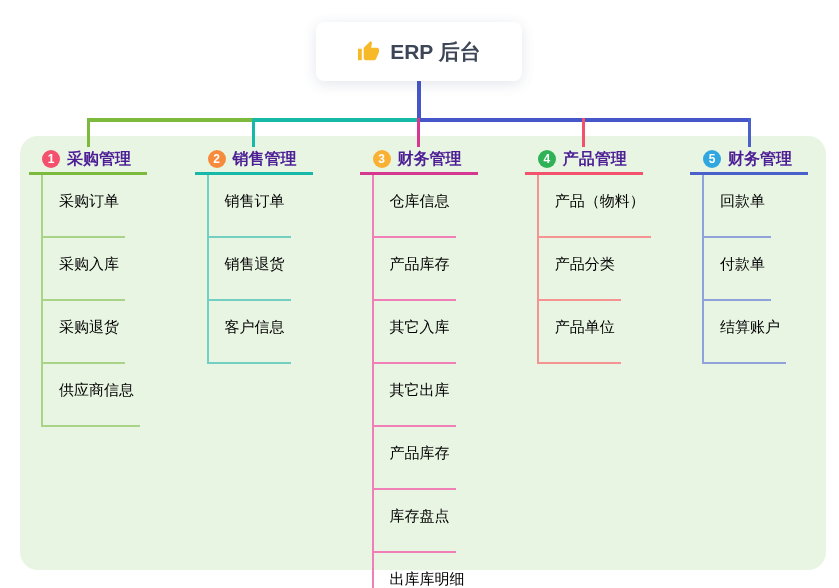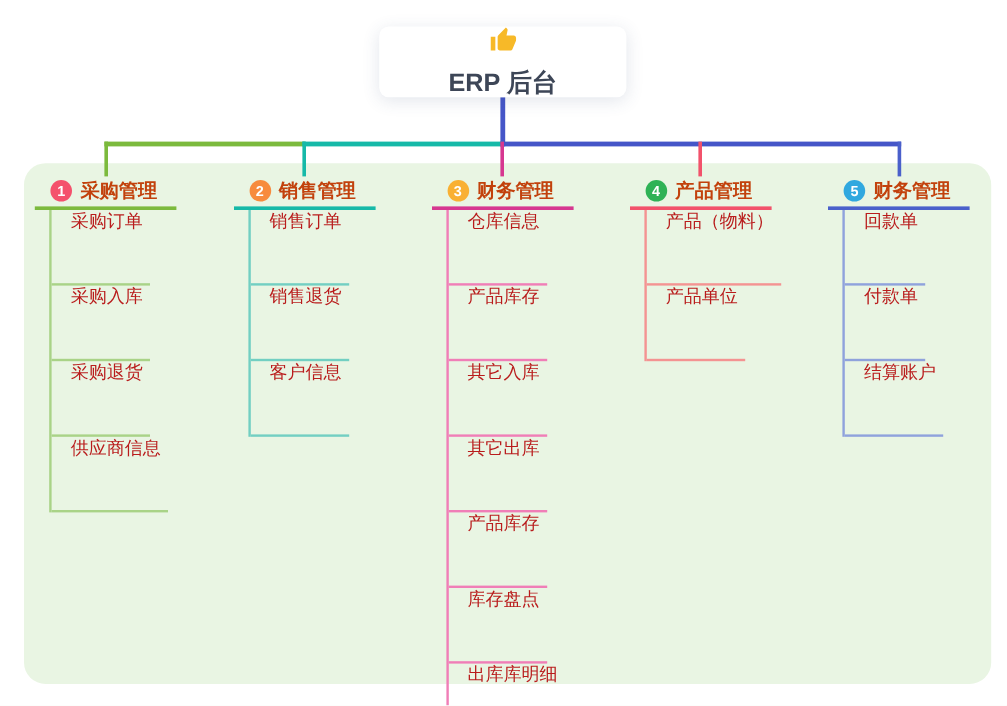--- a/index.html
+++ b/index.html
@@ -9,45 +9,45 @@
     font-family:"Liberation Sans","DejaVu Sans",sans-serif;
   }
   .panel {
     position:absolute; left:20px; top:136px; width:806px; height:434px;
     border-radius:18px;
   }
   .root-node {
     position:absolute; left:316px; top:22px; width:206px; height:59px;
     background:#ffffff; border-radius:8px;
     box-shadow:0 3px 14px rgba(60,80,120,0.14);
-    display:flex; align-items:center; justify-content:flex-start; gap:10px;
-    font-size:21px; font-weight:600; color:#3d4657; z-index:3;flex-direction:column;
+    display:flex; align-items:center; justify-content:center; gap:10px;
+    font-size:21px; font-weight:600; color:#3d4657; z-index:3;
   }
   .root-node svg { display:block; }
   .seg { position:absolute; z-index:1; }
   .branch { position:absolute; top:146px; width:118px; z-index:2; }
   .branch-title-row {
     height:29px; display:flex; align-items:center; gap:7px;
     padding-left:13px; box-sizing:border-box;
     border-bottom:3px solid var(--line);
   }
   .badge {
     width:18px; height:18px; border-radius:50%; flex:none;
     background:var(--badge); color:#ffffff;
     font-size:12px; font-weight:700; line-height:18px;
     display:flex; align-items:center; justify-content:center;
   }
-  .branch-title { font-size:16px; font-weight:600; color:#c2410c; white-space:nowrap; }
+  .branch-title { font-size:16px; font-weight:600; color:#4c1d95; white-space:nowrap; }
   .children { margin-left:12px; border-left:2px solid var(--child-line); }
   .child {
-    display:flex; align-items:flex-start; width:max-content;
+    display:flex; align-items:center; width:max-content;
     height:53px; box-sizing:content-box;
     border-bottom:2px solid var(--child-line);
     padding:0 6px 8px 16px;
-    font-size:15px; color:#b91c1c; white-space:nowrap;
+    font-size:15px; color:#000000; white-space:nowrap;
   }
 </style>
 </head>
 <body>
 
 <div id="stage">
 
   <div class="panel" style="background: rgb(233, 245, 227);"></div>
 
   <div id="connectors">
@@ -140,20 +140,23 @@
     <div class="branch" style="left: 524.75px; --line: #f2526b; --child-line: #f49392; --badge: #2fb256;">
       <div class="branch-title-row">
         <span class="badge">4</span>
         <span class="branch-title">产品管理</span>
       </div>
       <div class="children">
         <div class="child">
           <span>产品（物料）</span>
         </div>
         <div class="child">
+          <span>产品分类</span>
+        </div>
+        <div class="child">
           <span>产品单位</span>
         </div>
       </div>
     </div>
     <div class="branch" style="left: 690px; --line: #4a60cb; --child-line: #8fa2dc; --badge: #30a8df;">
       <div class="branch-title-row">
         <span class="badge">5</span>
         <span class="branch-title">财务管理</span>
       </div>
       <div class="children">

